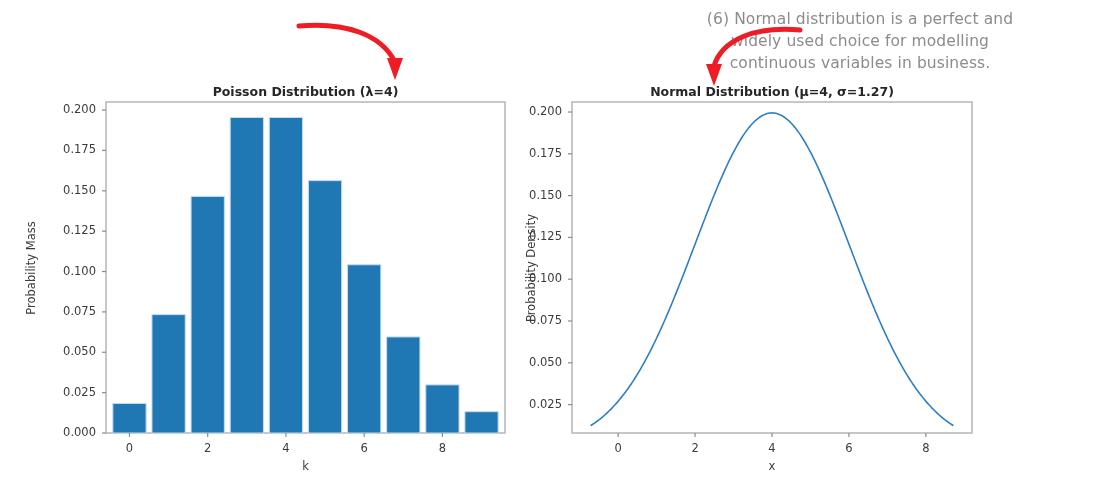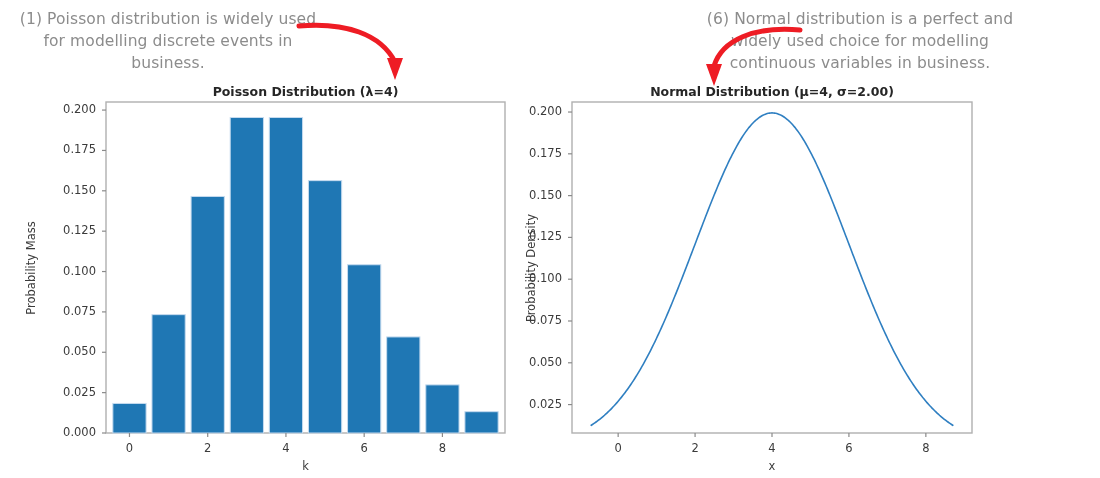--- a/index.html
+++ b/index.html
@@ -101,22 +101,20 @@
     white-space: nowrap;
   }
   .ytick { text-align: right; }
   .xtick { text-align: center; }
 </style>
 </head>
 <body>
 
 <div id="stage">
 
-  <div class="annotation" id="anno-left">(1) Poisson distribution is widely used
-for modelling discrete events in business.</div>
 
   <svg class="arrow-svg" id="arrow-left-svg" width="130" height="80" viewBox="0 0 130 80">
     <path d="M 4 14 C 50 10, 86 22, 100 50" stroke="#ee1c24" stroke-width="5" fill="none" stroke-linecap="round"></path>
     <path d="M 100 68 L 92 46 L 108 46 Z" fill="#ee1c24"></path>
   </svg>
 
   <div class="annotation" id="anno-right">(6) Normal distribution is a perfect and
 widely used choice for modelling
 continuous variables in business.</div>
 
@@ -170,21 +168,21 @@
       <div class="tick-label ytick" style="left: -8px; top: 102.073px; width: 104px;">0.200</div>
       <div class="tick-label xtick" style="left: 104.471px; top: 441px; width: 50px;">0</div>
       <div class="tick-label xtick" style="left: 182.706px; top: 441px; width: 50px;">2</div>
       <div class="tick-label xtick" style="left: 260.941px; top: 441px; width: 50px;">4</div>
       <div class="tick-label xtick" style="left: 339.176px; top: 441px; width: 50px;">6</div>
       <div class="tick-label xtick" style="left: 417.412px; top: 441px; width: 50px;">8</div>
     </div>
 
   <div class="chart" id="chart-normal">
 
-    <div class="chart-title" id="title-normal">Normal Distribution (μ=4, σ=2.00)</div>
+    <div class="chart-title" id="title-normal">Normal Distribution (μ=4, σ=1.27)</div>
 
     <svg class="chart-svg" id="svg-normal" width="602" height="478">
         <rect x="74" y="102" width="400" height="331" fill="none" stroke="#b0b0b0" stroke-width="1.4"></rect>
         <path d="M 93.23 425.29 L 94.44 424.51 L 95.64 423.70 L 96.85 422.86 L 98.05 422.00 L 99.26 421.11 L 100.46 420.20 L 101.67 419.26 L 102.87 418.30 L 104.08 417.30 L 105.28 416.28 L 106.49 415.24 L 107.69 414.16 L 108.90 413.05 L 110.10 411.92 L 111.31 410.75 L 112.51 409.56 L 113.72 408.33 L 114.92 407.07 L 116.13 405.79 L 117.33 404.46 L 118.54 403.11 L 119.74 401.72 L 120.95 400.31 L 122.15 398.85 L 123.36 397.37 L 124.56 395.84 L 125.77 394.29 L 126.97 392.70 L 128.18 391.08 L 129.38 389.42 L 130.59 387.72 L 131.79 385.99 L 133.00 384.22 L 134.21 382.42 L 135.41 380.58 L 136.62 378.71 L 137.82 376.79 L 139.03 374.85 L 140.23 372.86 L 141.44 370.84 L 142.64 368.78 L 143.85 366.69 L 145.05 364.56 L 146.26 362.39 L 147.46 360.19 L 148.67 357.95 L 149.87 355.67 L 151.08 353.36 L 152.28 351.02 L 153.49 348.63 L 154.69 346.22 L 155.90 343.77 L 157.10 341.28 L 158.31 338.76 L 159.51 336.21 L 160.72 333.63 L 161.92 331.01 L 163.13 328.36 L 164.33 325.68 L 165.54 322.97 L 166.74 320.23 L 167.95 317.46 L 169.15 314.66 L 170.36 311.83 L 171.56 308.98 L 172.77 306.10 L 173.97 303.20 L 175.18 300.27 L 176.38 297.32 L 177.59 294.34 L 178.79 291.34 L 180.00 288.33 L 181.21 285.29 L 182.41 282.24 L 183.62 279.17 L 184.82 276.09 L 186.03 272.99 L 187.23 269.87 L 188.44 266.75 L 189.64 263.61 L 190.85 260.47 L 192.05 257.32 L 193.26 254.16 L 194.46 250.99 L 195.67 247.83 L 196.87 244.66 L 198.08 241.49 L 199.28 238.32 L 200.49 235.16 L 201.69 232.00 L 202.90 228.85 L 204.10 225.70 L 205.31 222.56 L 206.51 219.44 L 207.72 216.33 L 208.92 213.23 L 210.13 210.15 L 211.33 207.08 L 212.54 204.04 L 213.74 201.02 L 214.95 198.02 L 216.15 195.04 L 217.36 192.10 L 218.56 189.18 L 219.77 186.29 L 220.97 183.43 L 222.18 180.61 L 223.38 177.82 L 224.59 175.07 L 225.79 172.36 L 227.00 169.69 L 228.21 167.07 L 229.41 164.48 L 230.62 161.95 L 231.82 159.46 L 233.03 157.02 L 234.23 154.63 L 235.44 152.29 L 236.64 150.01 L 237.85 147.78 L 239.05 145.61 L 240.26 143.50 L 241.46 141.45 L 242.67 139.46 L 243.87 137.53 L 245.08 135.67 L 246.28 133.87 L 247.49 132.14 L 248.69 130.48 L 249.90 128.89 L 251.10 127.37 L 252.31 125.91 L 253.51 124.53 L 254.72 123.23 L 255.92 122.00 L 257.13 120.84 L 258.33 119.76 L 259.54 118.76 L 260.74 117.83 L 261.95 116.98 L 263.15 116.21 L 264.36 115.52 L 265.56 114.91 L 266.77 114.38 L 267.97 113.94 L 269.18 113.57 L 270.38 113.28 L 271.59 113.08 L 272.79 112.96 L 274.00 112.91 L 275.21 112.96 L 276.41 113.08 L 277.62 113.28 L 278.82 113.57 L 280.03 113.94 L 281.23 114.38 L 282.44 114.91 L 283.64 115.52 L 284.85 116.21 L 286.05 116.98 L 287.26 117.83 L 288.46 118.76 L 289.67 119.76 L 290.87 120.84 L 292.08 122.00 L 293.28 123.23 L 294.49 124.53 L 295.69 125.91 L 296.90 127.37 L 298.10 128.89 L 299.31 130.48 L 300.51 132.14 L 301.72 133.87 L 302.92 135.67 L 304.13 137.53 L 305.33 139.46 L 306.54 141.45 L 307.74 143.50 L 308.95 145.61 L 310.15 147.78 L 311.36 150.01 L 312.56 152.29 L 313.77 154.63 L 314.97 157.02 L 316.18 159.46 L 317.38 161.95 L 318.59 164.48 L 319.79 167.07 L 321.00 169.69 L 322.21 172.36 L 323.41 175.07 L 324.62 177.82 L 325.82 180.61 L 327.03 183.43 L 328.23 186.29 L 329.44 189.18 L 330.64 192.10 L 331.85 195.04 L 333.05 198.02 L 334.26 201.02 L 335.46 204.04 L 336.67 207.08 L 337.87 210.15 L 339.08 213.23 L 340.28 216.33 L 341.49 219.44 L 342.69 222.56 L 343.90 225.70 L 345.10 228.85 L 346.31 232.00 L 347.51 235.16 L 348.72 238.32 L 349.92 241.49 L 351.13 244.66 L 352.33 247.83 L 353.54 250.99 L 354.74 254.16 L 355.95 257.32 L 357.15 260.47 L 358.36 263.61 L 359.56 266.75 L 360.77 269.87 L 361.97 272.99 L 363.18 276.09 L 364.38 279.17 L 365.59 282.24 L 366.79 285.29 L 368.00 288.33 L 369.21 291.34 L 370.41 294.34 L 371.62 297.32 L 372.82 300.27 L 374.03 303.20 L 375.23 306.10 L 376.44 308.98 L 377.64 311.83 L 378.85 314.66 L 380.05 317.46 L 381.26 320.23 L 382.46 322.97 L 383.67 325.68 L 384.87 328.36 L 386.08 331.01 L 387.28 333.63 L 388.49 336.21 L 389.69 338.76 L 390.90 341.28 L 392.10 343.77 L 393.31 346.22 L 394.51 348.63 L 395.72 351.02 L 396.92 353.36 L 398.13 355.67 L 399.33 357.95 L 400.54 360.19 L 401.74 362.39 L 402.95 364.56 L 404.15 366.69 L 405.36 368.78 L 406.56 370.84 L 407.77 372.86 L 408.97 374.85 L 410.18 376.79 L 411.38 378.71 L 412.59 380.58 L 413.79 382.42 L 415.00 384.22 L 416.21 385.99 L 417.41 387.72 L 418.62 389.42 L 419.82 391.08 L 421.03 392.70 L 422.23 394.29 L 423.44 395.84 L 424.64 397.37 L 425.85 398.85 L 427.05 400.31 L 428.26 401.72 L 429.46 403.11 L 430.67 404.46 L 431.87 405.79 L 433.08 407.07 L 434.28 408.33 L 435.49 409.56 L 436.69 410.75 L 437.90 411.92 L 439.10 413.05 L 440.31 414.16 L 441.51 415.24 L 442.72 416.28 L 443.92 417.30 L 445.13 418.30 L 446.33 419.26 L 447.54 420.20 L 448.74 421.11 L 449.95 422.00 L 451.15 422.86 L 452.36 423.70 L 453.56 424.51 L 454.77 425.29" fill="none" stroke="#2f7fc1" stroke-width="1.6" stroke-linecap="round" stroke-linejoin="round"></path>
         <line x1="70" y1="404.5808080808081" x2="74" y2="404.5808080808081" stroke="#8a8a8a" stroke-width="1.2"></line>
         <line x1="70" y1="362.78787878787875" x2="74" y2="362.78787878787875" stroke="#8a8a8a" stroke-width="1.2"></line>
         <line x1="70" y1="320.9949494949495" x2="74" y2="320.9949494949495" stroke="#8a8a8a" stroke-width="1.2"></line>
         <line x1="70" y1="279.2020202020202" x2="74" y2="279.2020202020202" stroke="#8a8a8a" stroke-width="1.2"></line>
         <line x1="70" y1="237.4090909090909" x2="74" y2="237.4090909090909" stroke="#8a8a8a" stroke-width="1.2"></line>
         <line x1="70" y1="195.61616161616163" x2="74" y2="195.61616161616163" stroke="#8a8a8a" stroke-width="1.2"></line>

